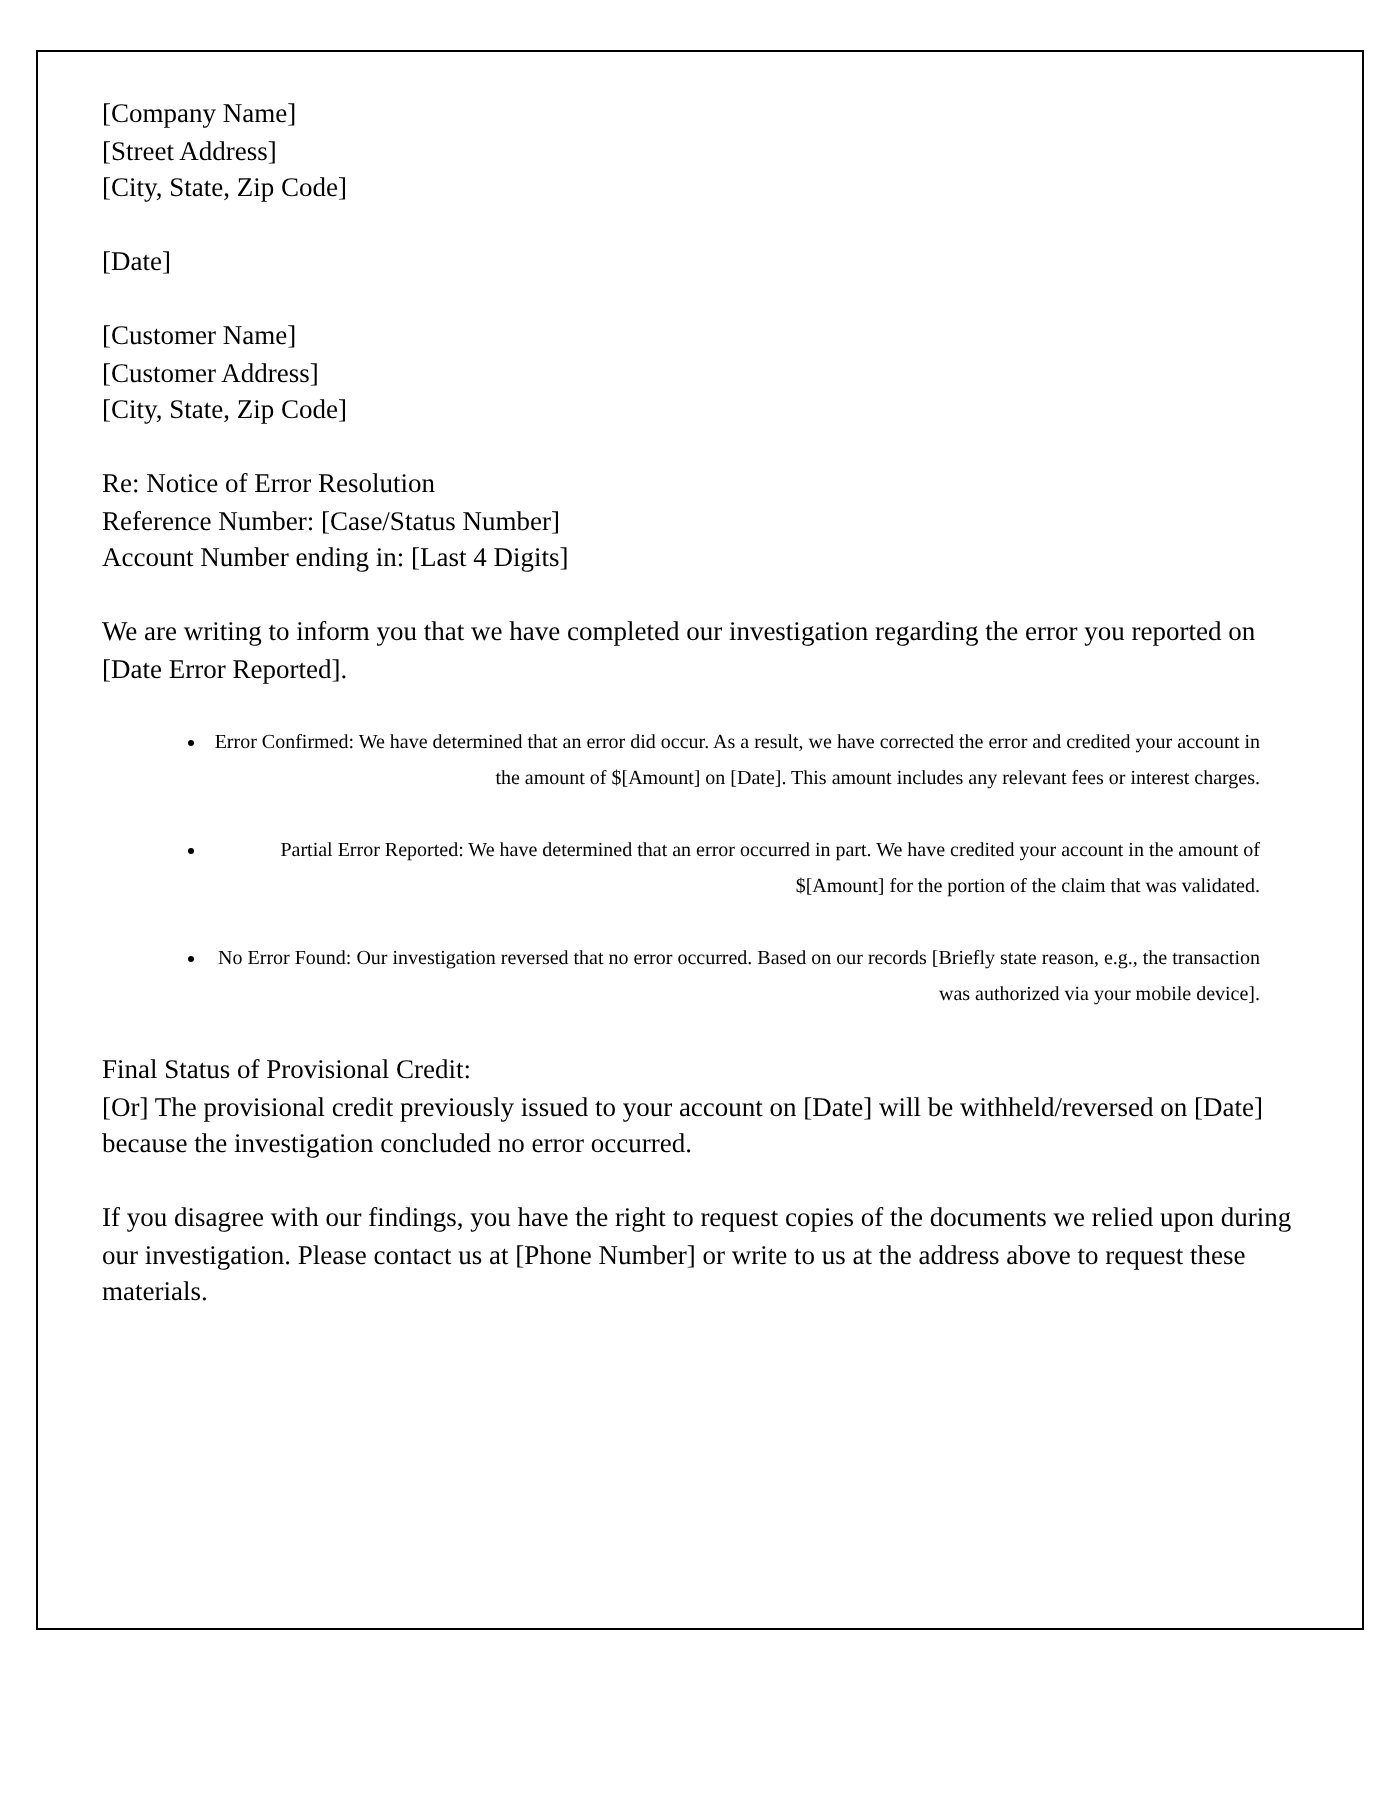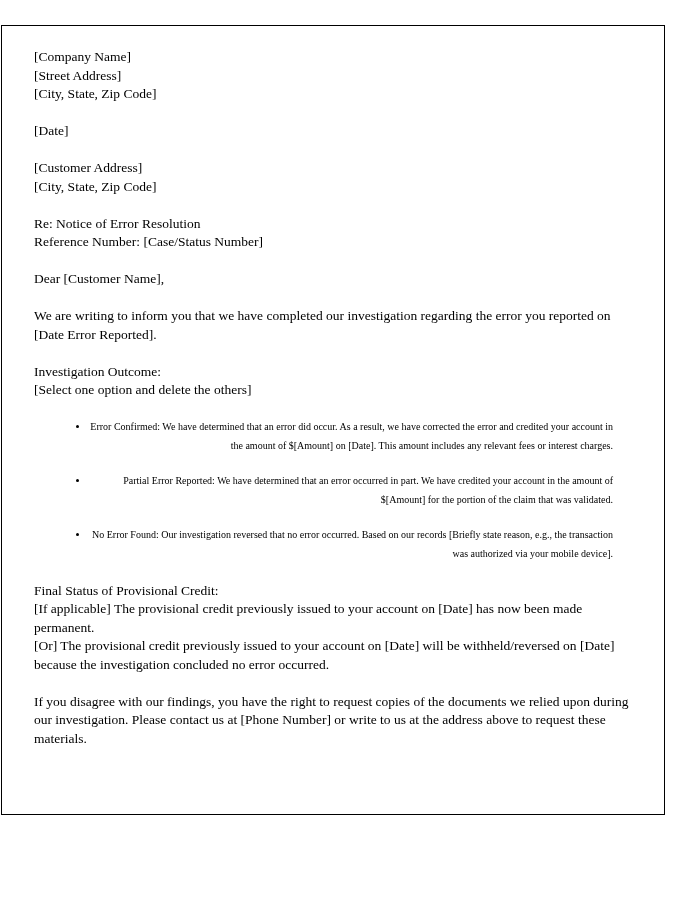--- a/index.html
+++ b/index.html
@@ -9,21 +9,21 @@
   body {
     width: 700px;
     height: 900px;
     background: #ffffff;
     font-family: "Liberation Serif", serif;
     color: #000000;
     position: relative;
   }
   .page {
     position: absolute;
-    left: 1px;
+    left: 18px;
     top: 25px;
     width: 664px;
     height: 790px;
     box-sizing: border-box;
     border: 1px solid #000000;
     background: #ffffff;
     padding: 22px 34px 0 32px;
     overflow: hidden;
   }
   .line {
@@ -58,51 +58,45 @@
     <div class="line">[Company Name]</div>
     <div class="line">[Street Address]</div>
     <div class="line">[City, State, Zip Code]</div>
   </div>
 
   <div class="block">
     <div class="line">[Date]</div>
   </div>
 
   <div class="block">
+    <div class="line">[Customer Name]</div>
     <div class="line">[Customer Address]</div>
     <div class="line">[City, State, Zip Code]</div>
   </div>
 
   <div class="block">
     <div class="line bold">Re: Notice of Error Resolution</div>
     <div class="line">Reference Number: [Case/Status Number]</div>
+    <div class="line">Account Number ending in: [Last 4 Digits]</div>
   </div>
 
-  <div class="block">
-    <div class="line">Dear [Customer Name],</div>
-  </div>
 
   <div class="block">
     <div class="line">We are writing to inform you that we have completed our investigation regarding the error you reported on [Date Error Reported].</div>
   </div>
 
-  <div class="block">
-    <div class="line bold">Investigation Outcome:</div>
-    <div class="line">[Select one option and delete the others]</div>
-  </div>
 
   <ul class="bullets">
     <li><span class="bold">Error Confirmed:</span><span> We have determined that an error did occur. As a result, we have corrected the error and credited your account in the amount of $[Amount] on [Date]. This amount includes any relevant fees or interest charges.</span></li>
     <li><span class="bold">Partial Error Reported:</span><span> We have determined that an error occurred in part. We have credited your account in the amount of $[Amount] for the portion of the claim that was validated.</span></li>
     <li><span class="bold">No Error Found:</span><span> Our investigation reversed that no error occurred. Based on our records [Briefly state reason, e.g., the transaction was authorized via your mobile device].</span></li>
   </ul>
 
   <div class="block">
     <div class="line bold">Final Status of Provisional Credit:</div>
-    <div class="line">[If applicable] The provisional credit previously issued to your account on [Date] has now been made permanent.</div>
     <div class="line">[Or] The provisional credit previously issued to your account on [Date] will be withheld/reversed on [Date] because the investigation concluded no error occurred.</div>
   </div>
 
   <div class="block">
     <div class="line">If you disagree with our findings, you have the right to request copies of the documents we relied upon during our investigation. Please contact us at [Phone Number] or write to us at the address above to request these materials.</div>
   </div>
 
 </div>
 
 </body></html>

